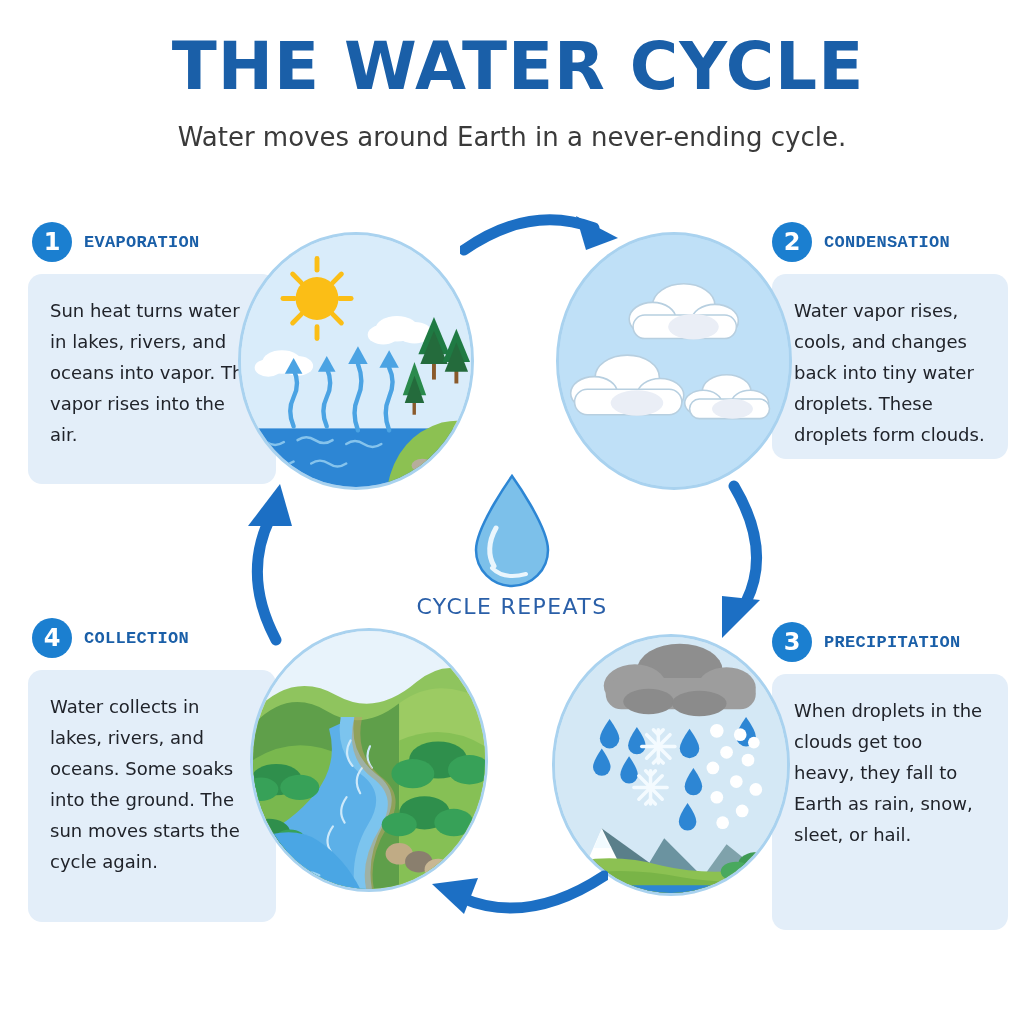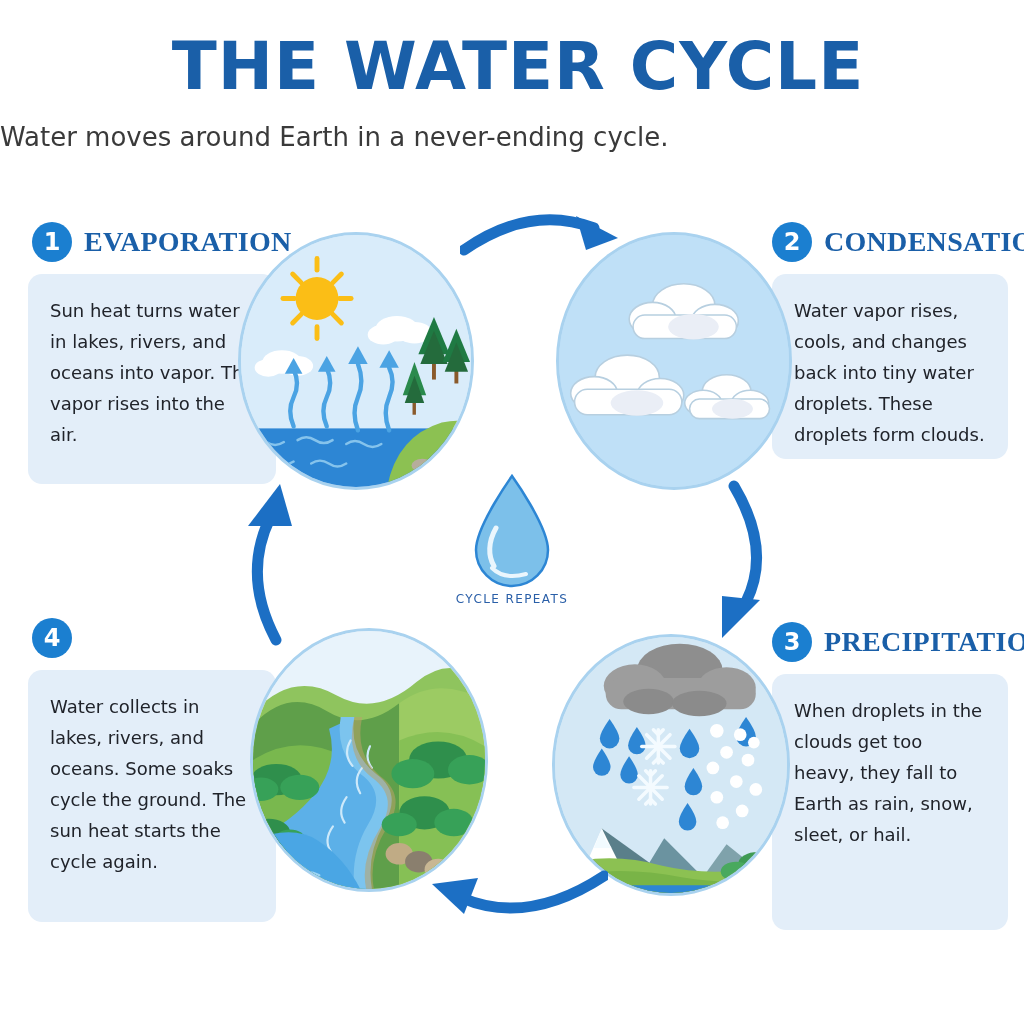--- a/index.html
+++ b/index.html
@@ -18,42 +18,43 @@
     text-align:center;
     font-family:"DejaVu Sans", sans-serif;
     font-weight:bold;
     font-size:66px;
     letter-spacing:1px;
     color:#1a5fa8;
     white-space:nowrap;
   }
   .page-subtitle{
     position:absolute;top:122px;left:0;width:1024px;
+    text-align:center;
     font-family:"DejaVu Sans", sans-serif;
     font-size:26px;
     color:#3a3a3a;
     white-space:nowrap;
   }
 
   
   .step{position:absolute;}
   .step-head{position:absolute;top:0;display:flex;align-items:center;gap:12px;}
   .badge{
     width:40px;height:40px;border-radius:50%;
     background:#1b7fd0;
     color:#ffffff;
     font-family:"DejaVu Sans", sans-serif;
     font-weight:bold;font-size:24px;
     display:flex;align-items:center;justify-content:center;
     flex:0 0 auto;
   }
   .step-title{
-    font-family:Liberation Serif, serif;
+    font-family:Liberation Mono, monospace;
     font-weight:bold;
-    font-size:28px;
+    font-size:17px;
     color:#1a5fa8;
     letter-spacing:0.3px;
     white-space:nowrap;
   }
   .card{
     position:absolute;top:52px;
     background:#e3eef9;
     border-radius:14px;
     padding:22px 20px 20px 22px;
     box-sizing:border-box;
@@ -94,21 +95,21 @@
   #scene-collection{left:250px;top:628px;width:238px;height:264px;background:#dceaf6;}
 
   .scene svg{display:block;width:100%;height:100%;}
 
   
   #center-drop{position:absolute;left:462px;top:472px;width:100px;height:120px;}
   .cycle-caption{
     position:absolute;left:412px;top:590px;width:200px;
     text-align:center;
     font-family:"DejaVu Sans", sans-serif;
-    font-size:12px;
+    font-size:22px;
     letter-spacing:1.4px;
     line-height:1.55;
     color:#2a5fa8;
   }
 
   
   .arrow{position:absolute;}
   #arrow-top{left:460px;top:198px;width:180px;height:80px;}
   #arrow-right{left:688px;top:480px;width:130px;height:170px;}
   #arrow-bottom{left:418px;top:852px;width:190px;height:80px;}
@@ -142,22 +143,23 @@
     <div class="step-head">
       <div class="badge">3</div>
       <div class="step-title">PRECIPITATION</div>
     </div>
     <div class="card">When droplets in the clouds get too heavy, they fall to Earth as rain, snow, sleet, or hail.</div>
   </div>
 
   <div class="step" id="step-4">
     <div class="step-head">
       <div class="badge">4</div>
+      <div class="step-title">COLLECTION</div>
     </div>
-    <div class="card">Water collects in lakes, rivers, and oceans. Some soaks cycle the ground. The sun heat starts the cycle again.</div>
+    <div class="card">Water collects in lakes, rivers, and oceans. Some soaks into the ground. The sun moves starts the cycle again.</div>
   </div>
 
   <div class="scene" id="scene-evaporation">
     <svg viewBox="0 0 236 258" preserveAspectRatio="none">
       <rect x="0" y="0" width="236" height="258" fill="#d9ecfa"></rect>
 
       <g>
         <g stroke="#fbbe16" stroke-width="5" stroke-linecap="round">
           <line x1="78" y1="24" x2="78" y2="36"></line>
           <line x1="78" y1="94" x2="78" y2="106"></line>

